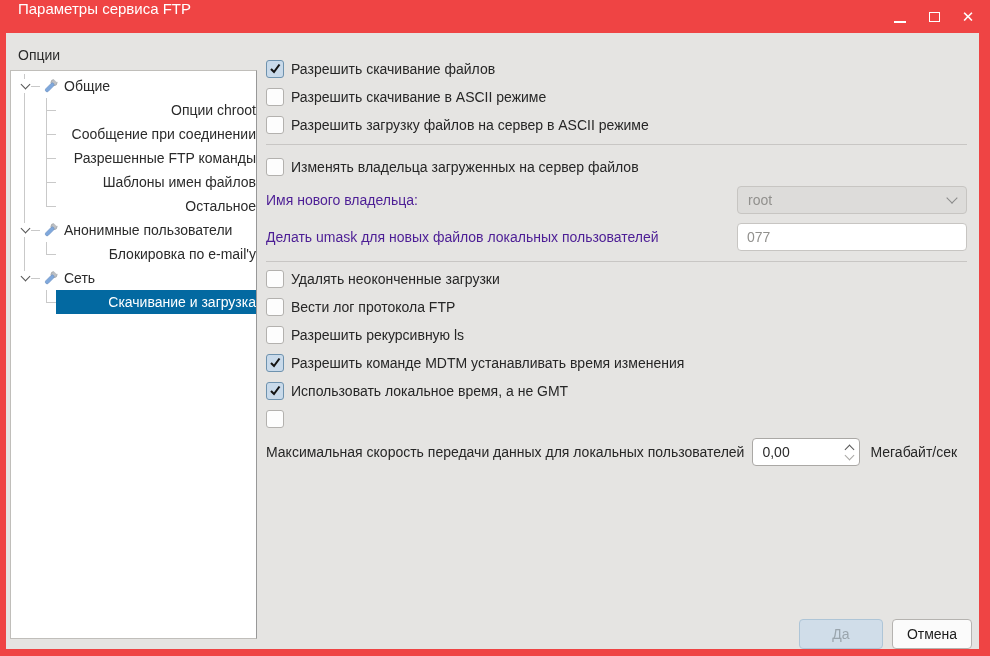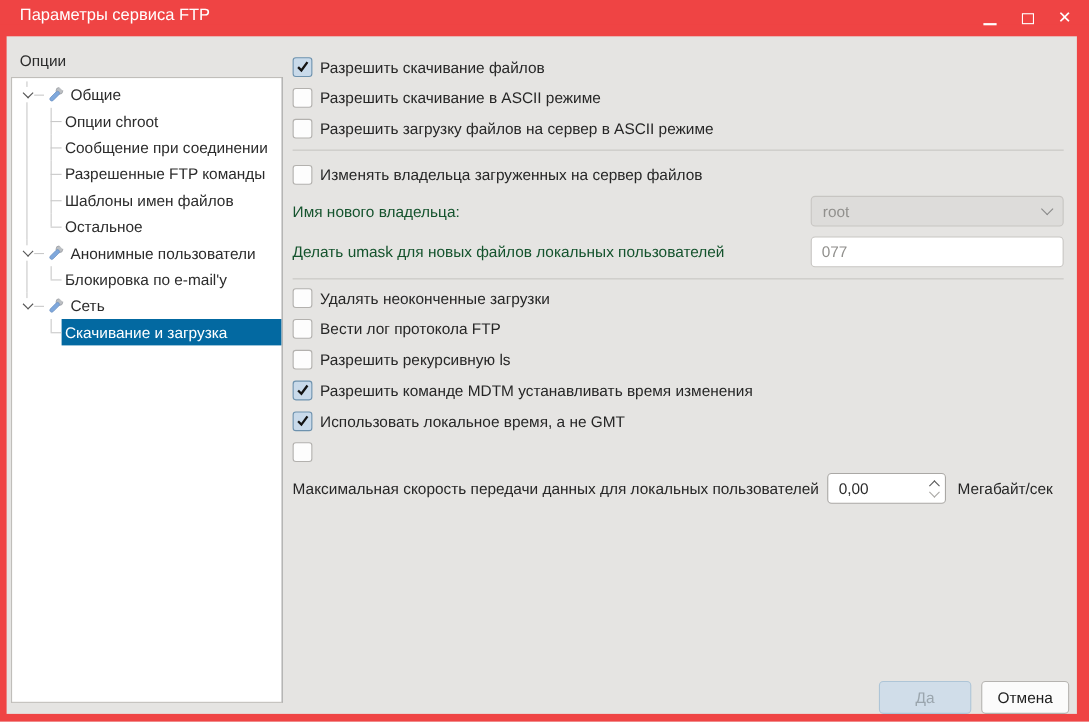--- a/index.html
+++ b/index.html
@@ -1,20 +1,20 @@
 <!DOCTYPE html>
 <html><head>
 <meta charset="utf-8">
 <style>
   * { box-sizing: border-box; margin: 0; padding: 0; }
   body { font-family: "Liberation Sans", "DejaVu Sans", sans-serif; }
   .window { position: relative; width: 990px; height: 656px; background: #ef4444; overflow: hidden; }
 
   
-  .titlebar { position: absolute; left: 0; top: 0; width: 100%; height: 22px; background: #ef4444; display: flex; align-items: flex-end; }
+  .titlebar { position: absolute; left: 0; top: 0; width: 100%; height: 22px; background: #ef4444; display: flex; align-items: flex-start; }
   .titlebar .title { color: #ffffff; font-size: 15px; padding-left: 18px; }
   .win-controls { position: absolute; right: 12px; top: 0; height: 33px; display: flex; align-items: center; gap: 14px; }
   .win-btn { width: 20px; height: 20px; display: flex; align-items: center; justify-content: center; cursor: default; }
   .min-glyph { width: 12px; height: 2px; background: #fff; margin-top: 10px; }
   .max-glyph { width: 11px; height: 10px; border: 1.5px solid #fff; }
   .close-glyph { color: #fff; font-size: 15px; line-height: 1; }
 
   
   .content { position: absolute; left: 6px; top: 33px; right: 11px; bottom: 7px; background: #e5e4e2; }
 
@@ -28,35 +28,35 @@
   .tree-row { height: 24px; display: flex; align-items: center; position: relative; }
   .tree-row.parent { padding-left: 8px; }
   .expander { width: 12px; height: 14px; display: flex; align-items: center; justify-content: center; background: #fff; position: relative; z-index: 1; }
   .chev { width: 7px; height: 7px; border-right: 1.5px solid #555; border-bottom: 1.5px solid #555; transform: rotate(45deg); margin-top: -3px; }
   .hdash { width: 9px; height: 1px; background: #c9c9c9; margin-right: 3px; }
   .wrench { width: 16px; height: 16px; margin-right: 5px; display: inline-block; }
   .tree-row.parent .label { line-height: 24px; }
   .tree-row.child::after { content: ''; position: absolute; left: 35px; top: 0; height: 100%; border-left: 1px solid #c9c9c9; }
   .tree-row.child:last-child::after { height: 12px; }
   .tree-row.child::before { content: ''; position: absolute; left: 35px; top: 12px; width: 10px; border-top: 1px solid #c9c9c9; }
-  .tree-row.child .label { margin-left: 45px; padding-left: 3px; flex: 1; line-height: 24px; }
+  .tree-row.child .label { margin-left: 45px; padding-left: 3px; flex: 1; line-height: 24px; text-align: right; }
   .tree-row.child.selected .label { background: #0369a1; color: #ffffff; }
 
   
-  .main { position: absolute; left: 260px; top: 0; right: 12px; padding-top: 19px; font-size: 14px; color: #262626; }
+  .main { position: absolute; left: 260px; top: 8px; right: 12px; padding-top: 19px; font-size: 14px; color: #262626; }
   .cb-row { display: flex; align-items: center; height: 18px; margin-bottom: 10px; }
   .cb { width: 18px; height: 18px; border: 1px solid #b3b1ae; border-radius: 3px; background: #fdfdfd; flex: 0 0 18px;
         display: flex; align-items: center; justify-content: center; }
   .cb.checked { background: #c9daea; border-color: #6e92ae; }
   .cb-label { margin-left: 7px; white-space: nowrap; }
   .separator { height: 1px; background: #c8c6c4; }
   .sep1 { margin: 5px 0 13px 0; }
   .sep2 { margin: 10px 0 8px 0; }
   .field-row { display: flex; align-items: center; height: 28px; margin-top: 9px; }
-  .field-row .f-label { color: #14532d; flex: 1; white-space: nowrap; }
+  .field-row .f-label { color: #4c1d95; flex: 1; white-space: nowrap; }
   .combobox { width: 230px; height: 28px; background: #dddcda; border: 1px solid #c7c5c2; border-radius: 4px;
               display: flex; align-items: center; padding: 0 10px; color: #91908d; }
   .combobox .cb-val { flex: 1; }
   .combo-chev { width: 8px; height: 8px; border-right: 1.3px solid #8a8a8a; border-bottom: 1.3px solid #8a8a8a; transform: rotate(45deg); margin-top: -4px; }
   .text-input { width: 230px; height: 28px; background: #ffffff; border: 1px solid #c7c5c2; border-radius: 4px;
                 display: flex; align-items: center; padding: 0 9px; color: #91908d; }
   .speed-row { display: flex; align-items: center; height: 28px; margin-top: 10px; white-space: nowrap; }
   .spinner { width: 108px; height: 28px; background: #ffffff; border: 1px solid #aaa8a5; border-radius: 4px;
              margin-left: 8px; display: flex; align-items: center; padding: 0 6px 0 9px; color: #2b2b2b; }
   .spinner .sp-val { flex: 1; }

